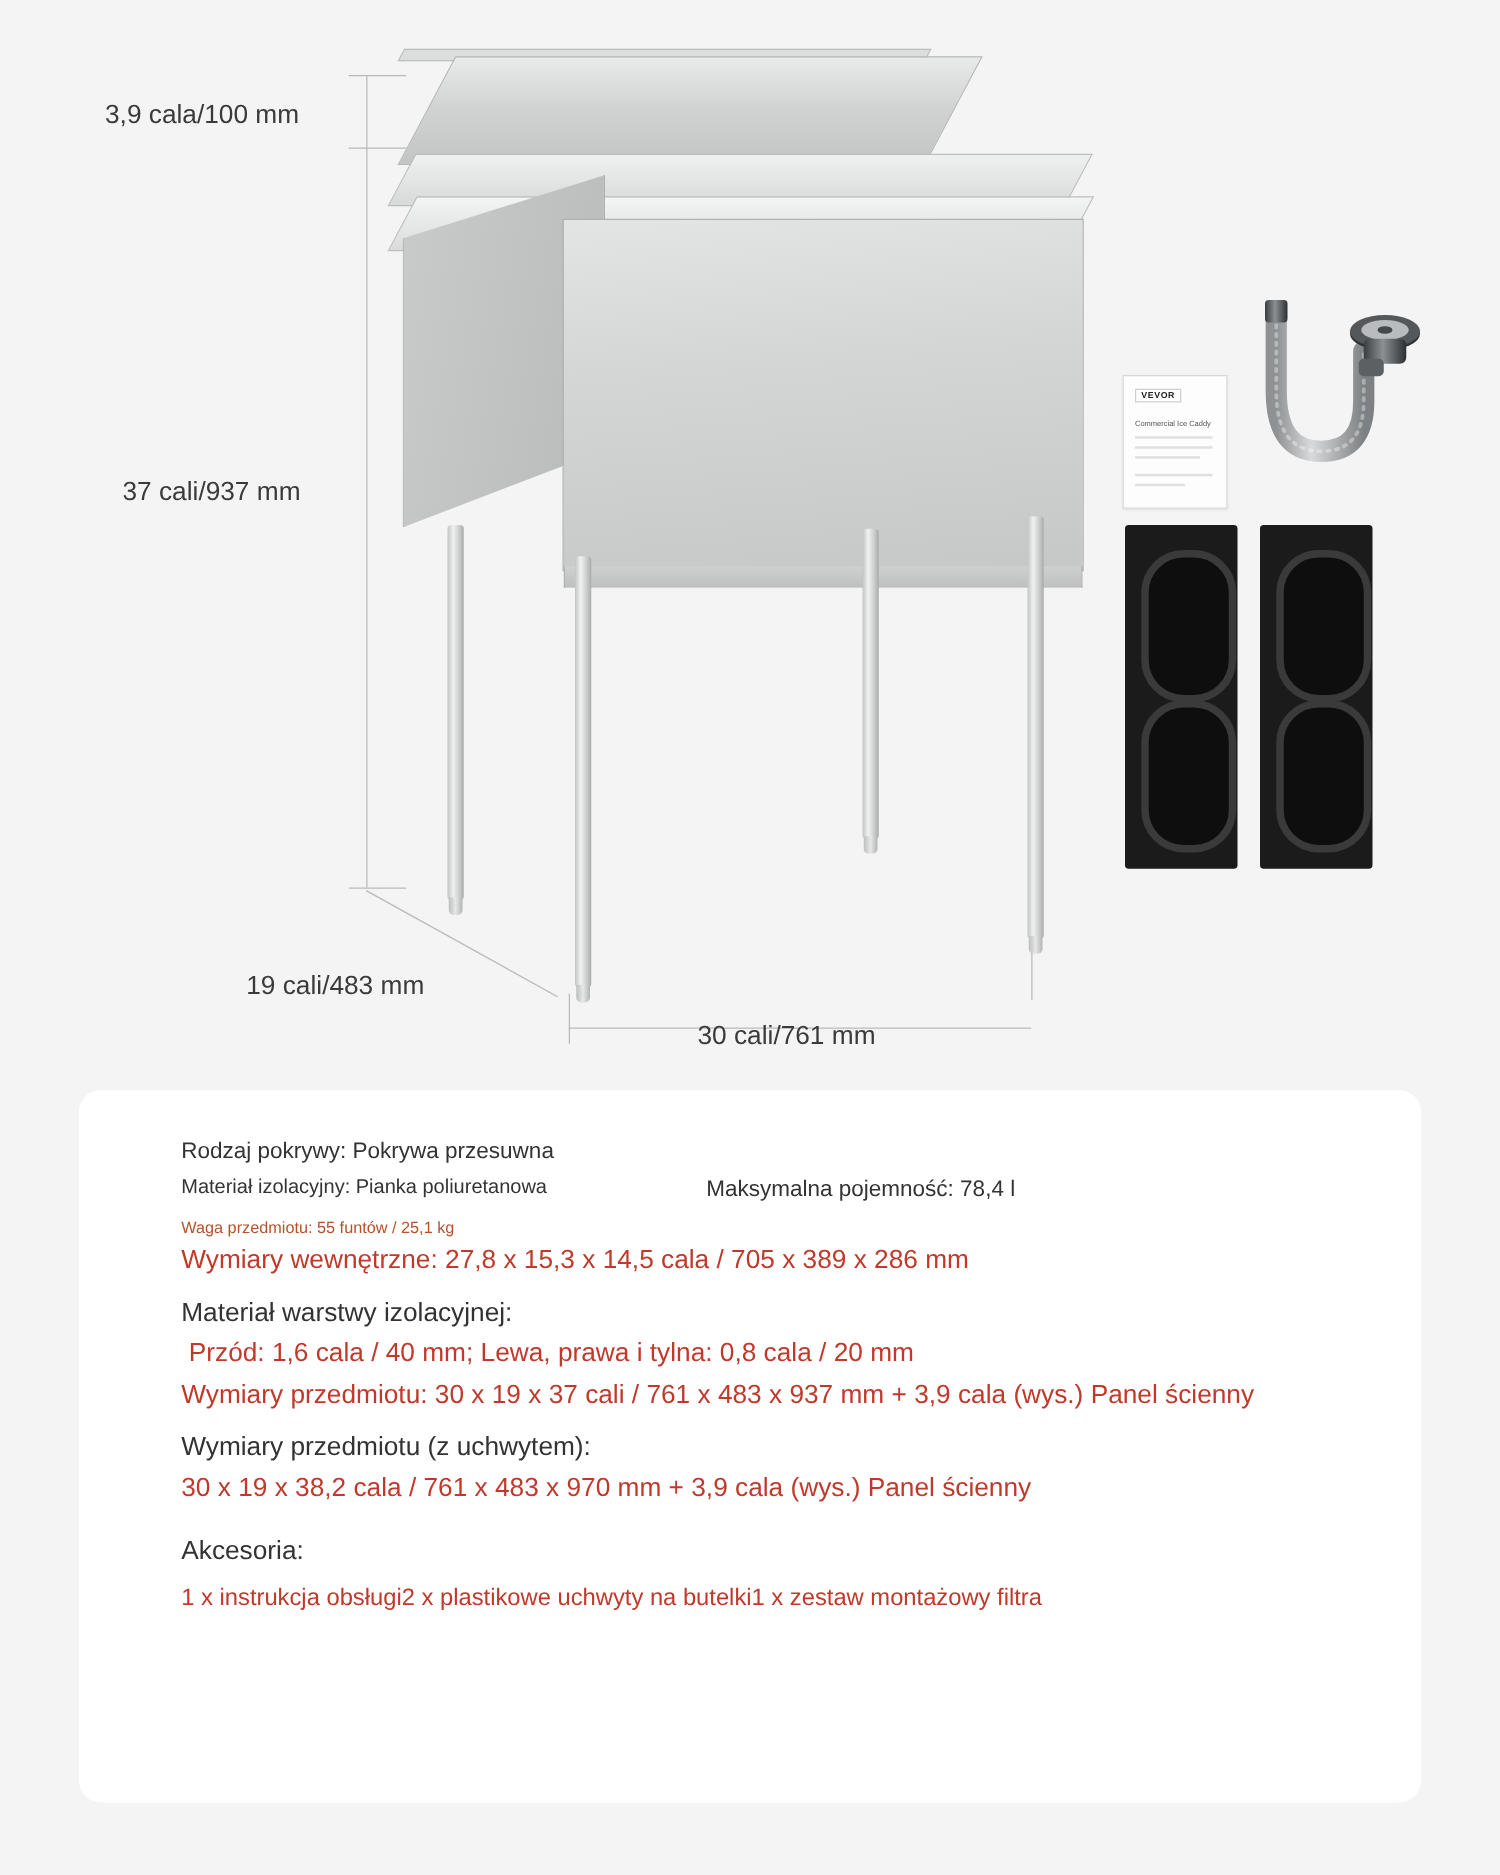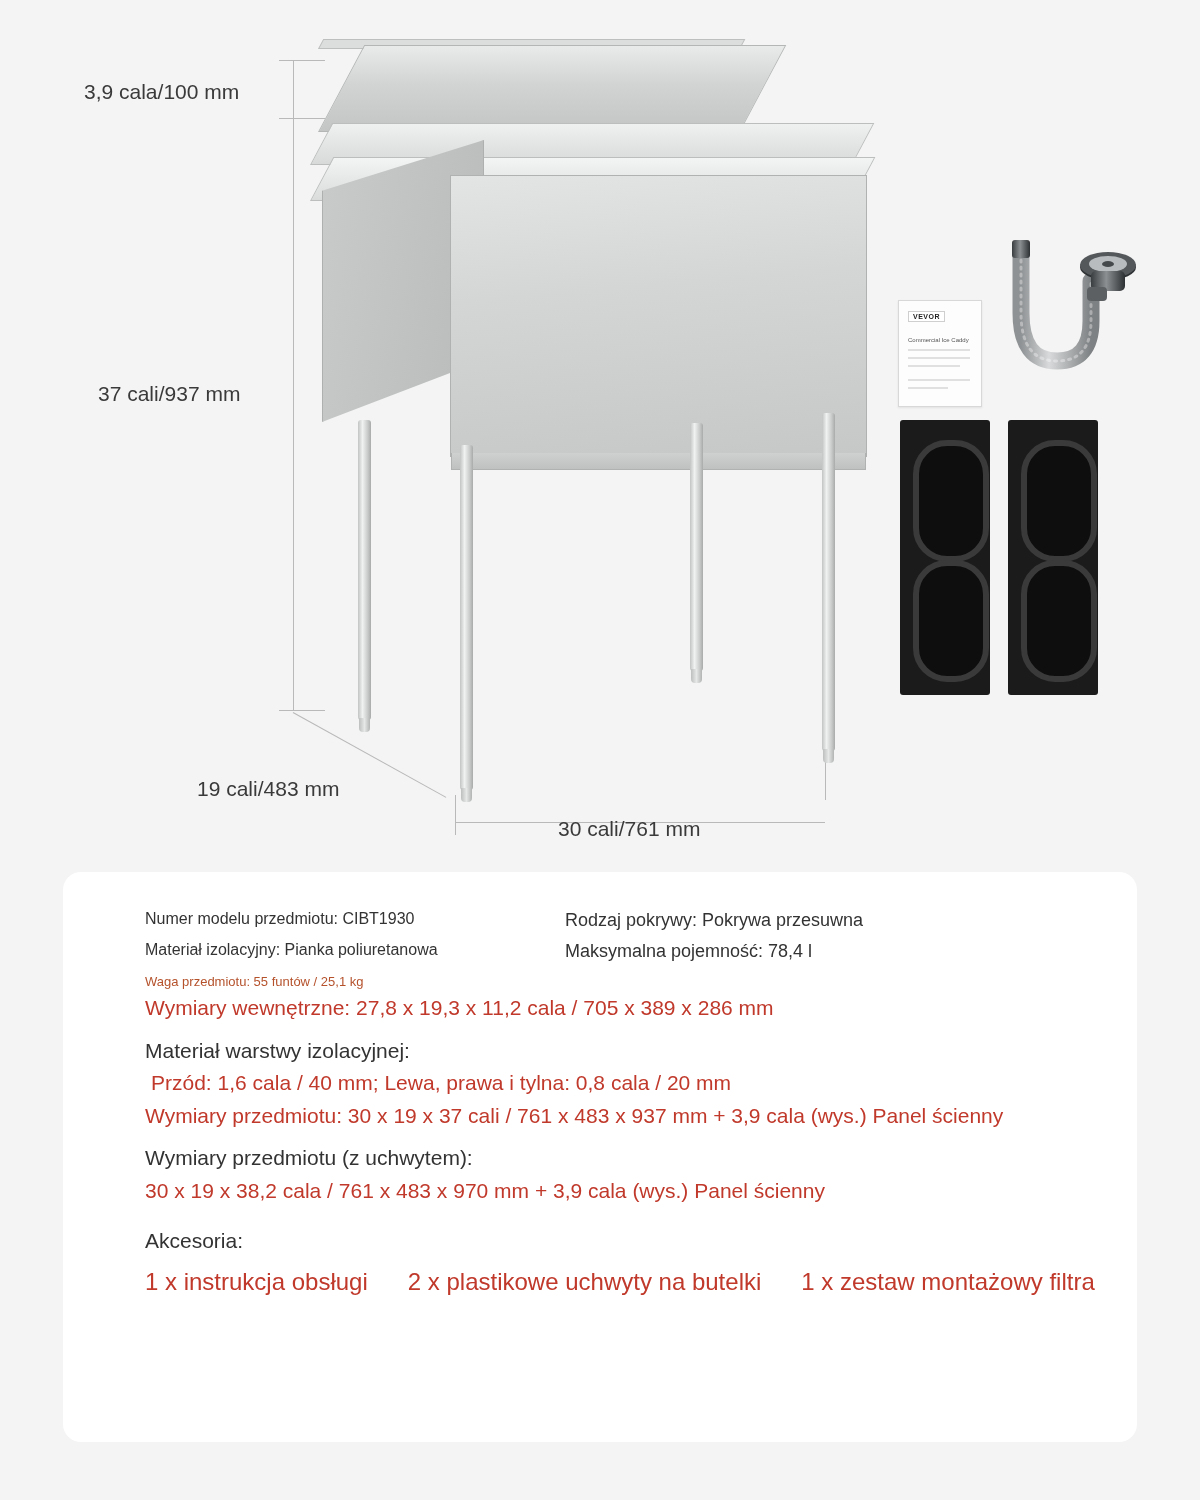--- a/index.html
+++ b/index.html
@@ -253,23 +253,22 @@
   .two-col {
     display: flex;
     padding-left: 82px;
   }
   .two-col .left { width: 420px; }
   .two-col .right { font-size: 18px; color: #333; }
   .gap-sm { height: 10px; }
   .gap-md { height: 18px; }
   .accessories-line {
     display: flex;
-    gap: 40px;
     padding-left: 82px;
-    font-size: 24px;
+    font-size: 19px;
   }
 </style>
 </head>
 <body>
 
 <div class="diagram">
 
   <div class="line v" style="left:293px; top:60px; height:650px;"></div>
   <div class="line h" style="left:279px; top:60px; width:46px;"></div>
   <div class="line h" style="left:279px; top:118px; width:46px;"></div>
@@ -355,35 +354,34 @@
       <div class="slot top"></div>
       <div class="slot bottom"></div>
     </div>
   </div>
 </div>
 
 <div class="spec-card">
   <div class="spec-inner">
 
     <div class="two-col">
-      <div class="left">Numer modelu przedmiotu: CIBT1930</div>
       <div class="right">Rodzaj pokrywy: Pokrywa przesuwna</div>
     </div>
 
     <div class="gap-sm"></div>
 
     <div class="two-col">
       <div class="left">Materiał izolacyjny: Pianka poliuretanowa</div>
       <div class="right">Maksymalna pojemność: 78,4 l</div>
     </div>
 
     <div class="gap-sm"></div>
 
     <div class="row small accent-soft">Waga przedmiotu: 55 funtów / 25,1 kg</div>
-    <div class="row accent">Wymiary wewnętrzne: 27,8 x 19,3 x 11,2 cala / 705 x 389 x 286 mm</div>
+    <div class="row accent">Wymiary wewnętrzne: 27,8 x 15,3 x 14,5 cala / 705 x 389 x 286 mm</div>
 
     <div class="gap-sm"></div>
 
     <div class="row">Materiał warstwy izolacyjnej:</div>
     <div class="row accent" style="padding-left:88px;">Przód: 1,6 cala / 40 mm; Lewa, prawa i tylna: 0,8 cala / 20 mm</div>
     <div class="row accent">Wymiary przedmiotu: 30 x 19 x 37 cali / 761 x 483 x 937 mm + 3,9 cala (wys.) Panel ścienny</div>
 
     <div class="gap-sm"></div>
 
     <div class="row">Wymiary przedmiotu (z uchwytem):</div>

